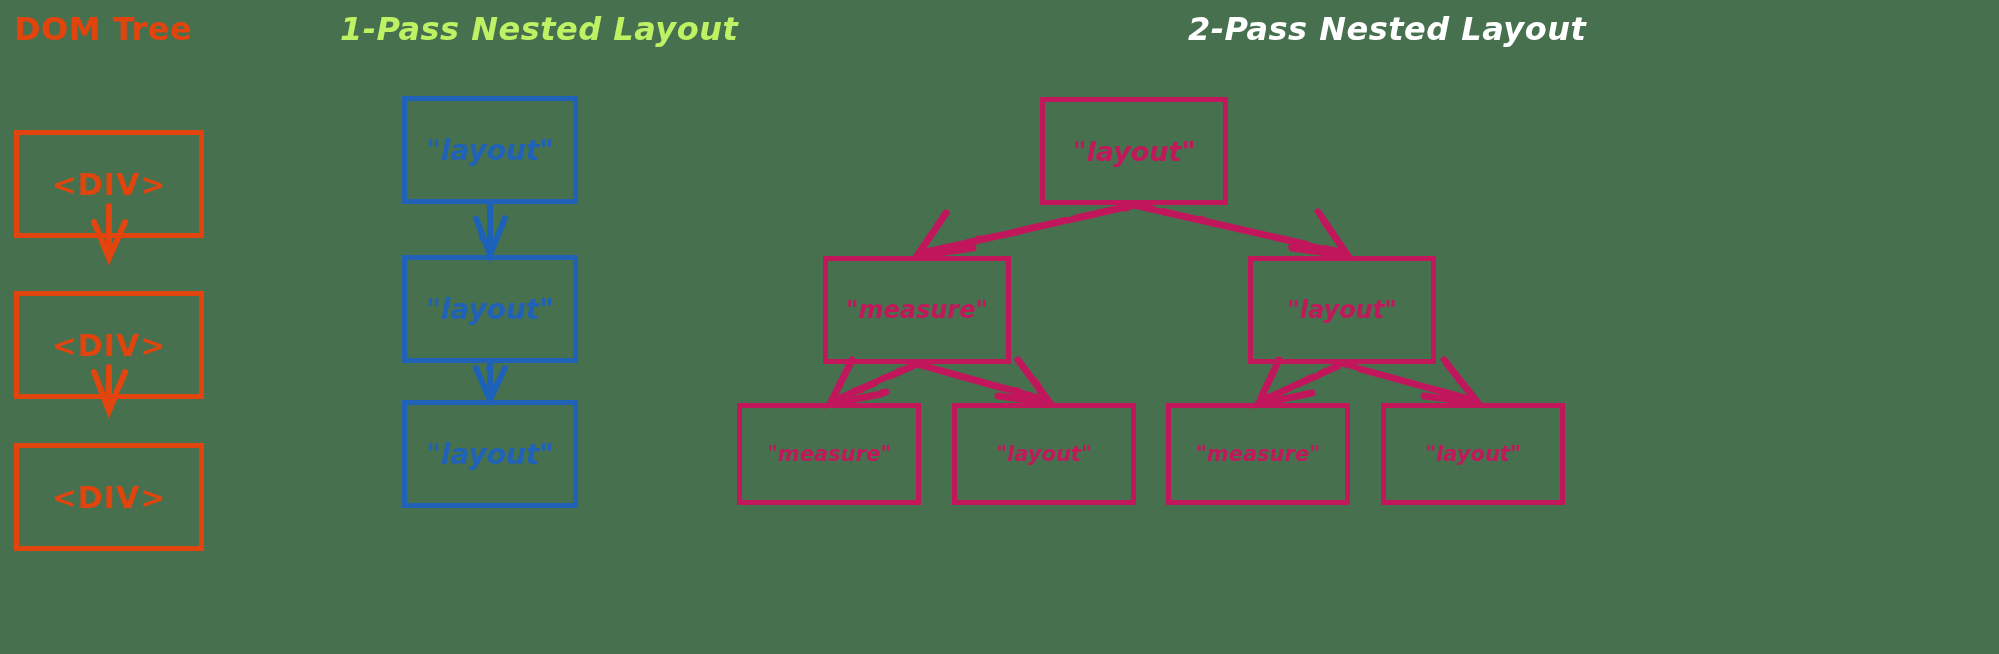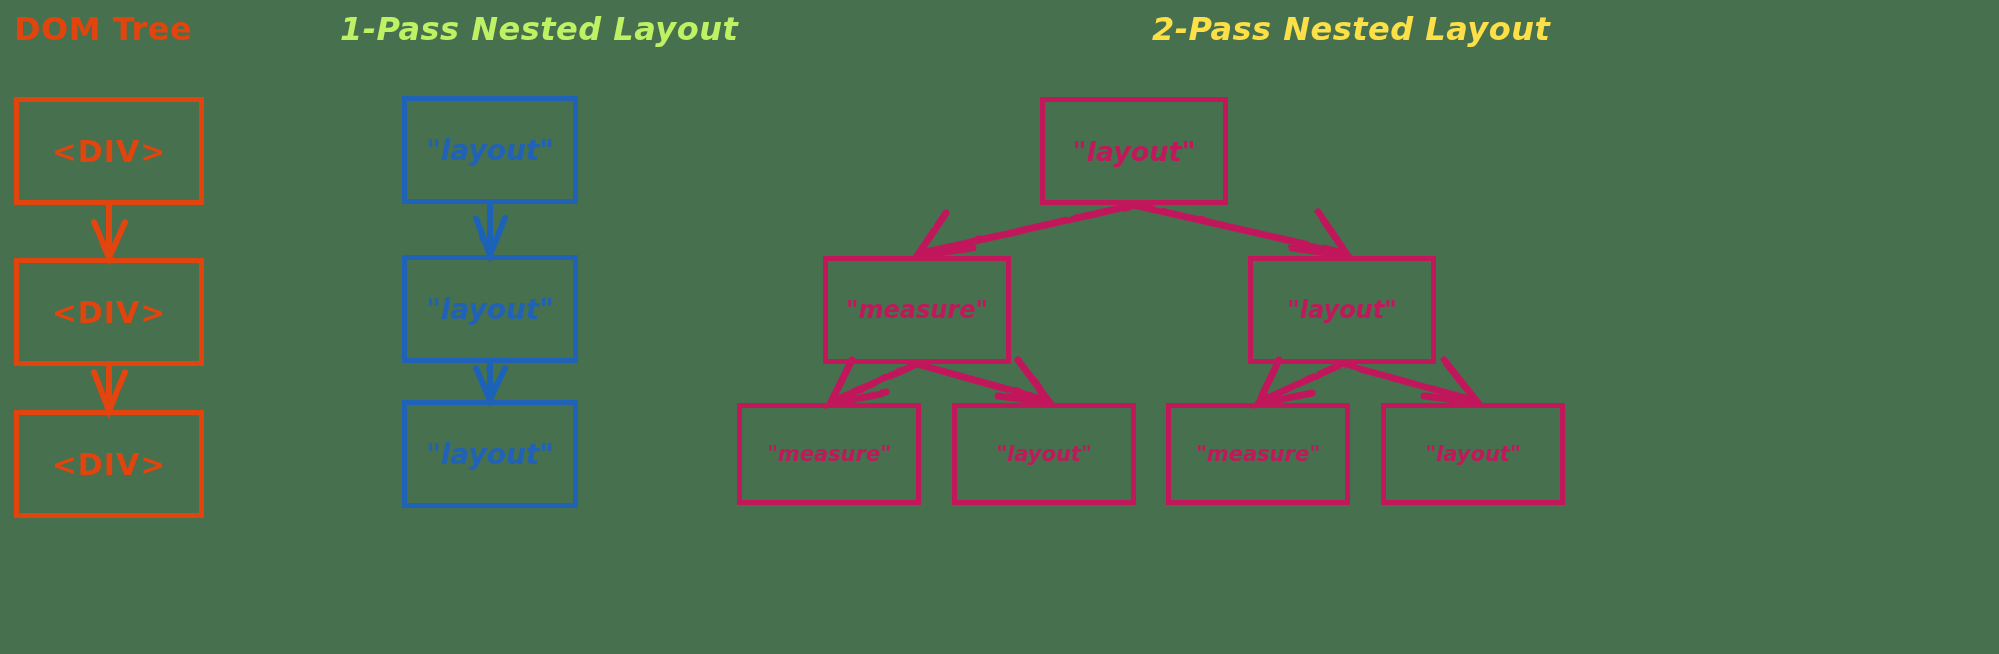--- a/index.html
+++ b/index.html
@@ -15,39 +15,39 @@
     position:absolute;
     font-family:"DejaVu Sans", sans-serif;
     font-weight:700;
     font-style:italic;
     white-space:nowrap;
     letter-spacing:0.5px;
     user-select:none;
   }
   .h-dom{ left:14px;  top:10px;  font-size:32px; color:#e2440d; font-style:normal;}
   .h-one{ left:340px; top:10px;  font-size:32px; color:#bef264;}
-  .h-two{ left:1152px;top:10px;  font-size:32px; color:#fde047;}
+  .h-two{ left:1188px;top:10px;  font-size:32px; color:#ffffff;}
 
   .node{
     position:absolute;
     box-sizing:border-box;
     display:flex;
     align-items:center;
     justify-content:center;
     border-style:solid;
     background:transparent;
   }
   .node span{
     font-family:"DejaVu Sans", sans-serif;
     font-weight:700;
     white-space:nowrap;
     user-select:none;
   }
 
-  .orange{ border-color:#e2440d; border-width:5px; }
+  .orange{ border-color:#e2440d; border-width:5px;margin-top:33px; }
   .orange span{ color:#e2440d; font-size:30px; letter-spacing:1px;}
   .blue{   border-color:#1f62b8; border-width:5px; }
   .blue span{ color:#1f62b8; font-size:28px; font-style:italic;}
   .pink{   border-color:#c2185b; border-width:5px; }
   .pink span{ color:#c2185b; font-style:italic;}
   .pink.big span{ font-size:27px; }
   .pink.mid span{ font-size:24px; }
   .pink.leaf span{ font-size:21px; }
 
   svg.links{position:absolute;left:0;top:0;width:1999px;height:654px;

